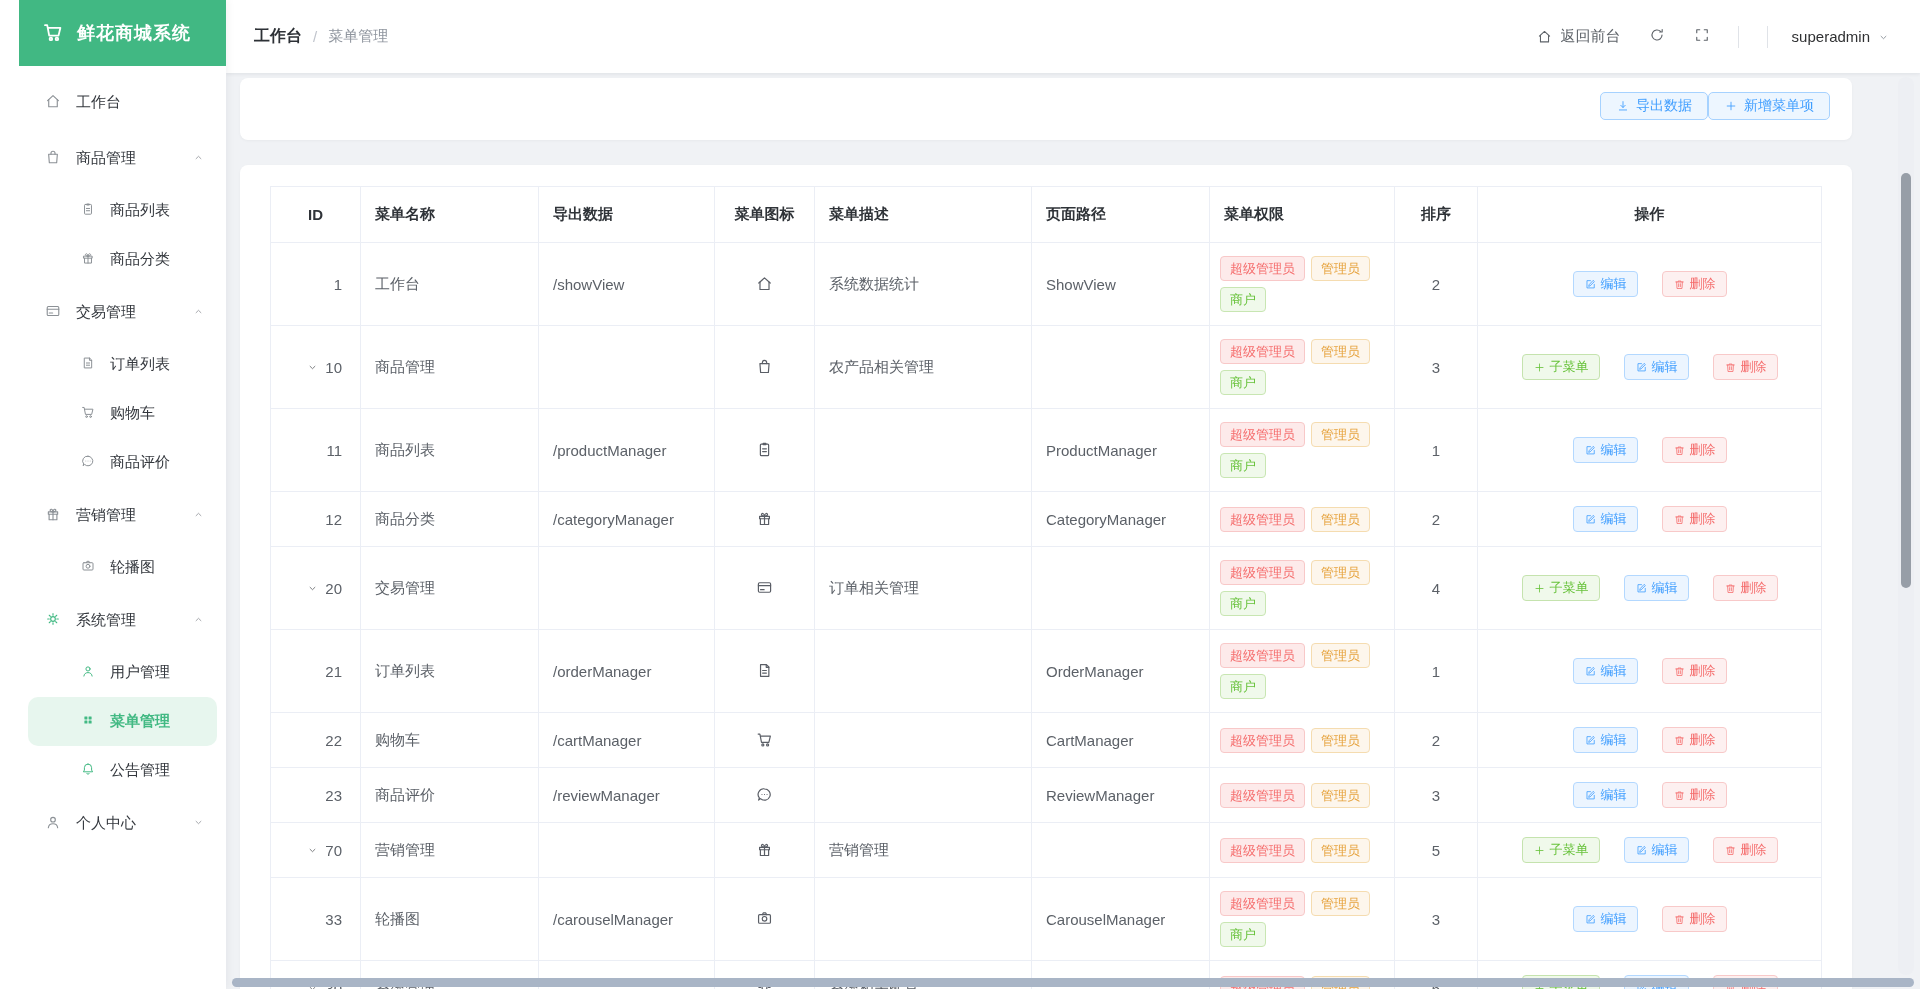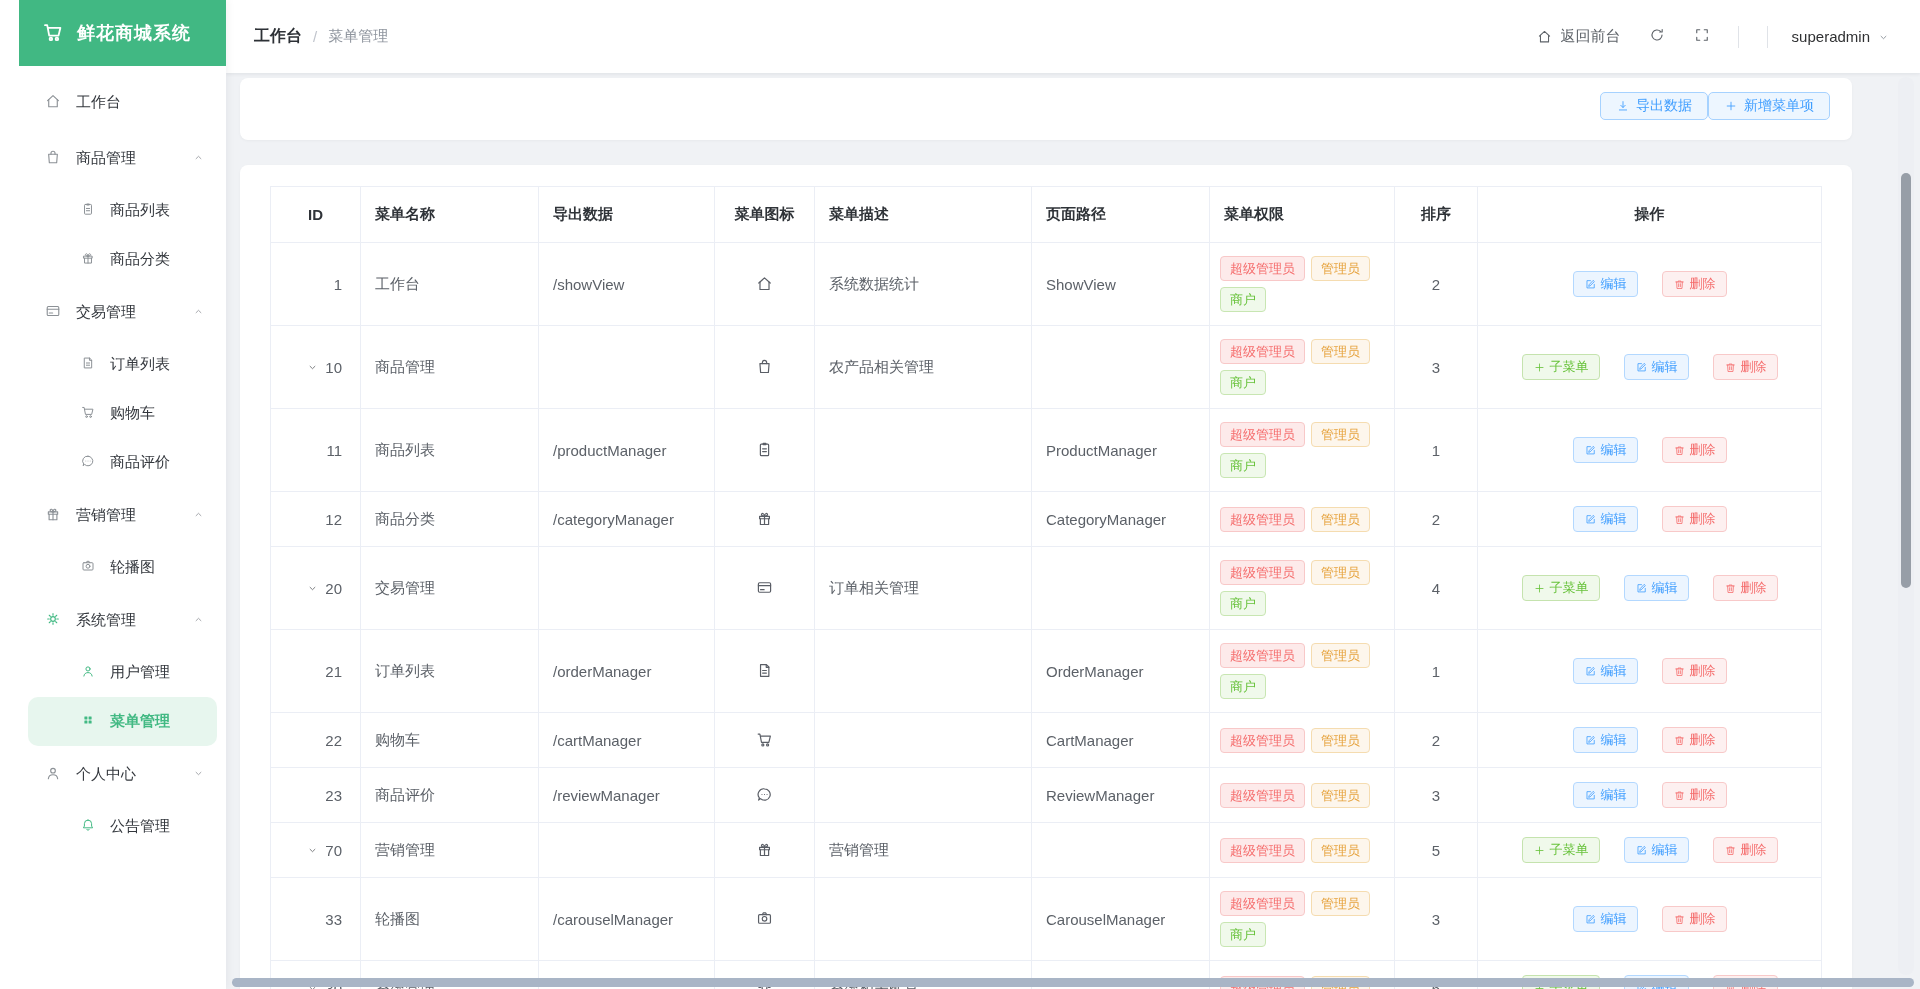--- a/index.html
+++ b/index.html
@@ -222,36 +222,36 @@
         <span class="mi-ic"><svg class="ic " viewBox="0 0 24 24">
             <g fill="currentColor" stroke="none">
               <rect x="6.6" y="6.6" width="4.5" height="4.5" rx=".6"></rect>
               <rect x="12.9" y="6.6" width="4.5" height="4.5" rx=".6"></rect>
               <rect x="6.6" y="12.9" width="4.5" height="4.5" rx=".6"></rect>
               <rect x="12.9" y="12.9" width="4.5" height="4.5" rx=".6"></rect>
             </g>
           </svg></span>
         <span class="mi-label">菜单管理</span>
       </div>
+      <div class="menu-item lvl2 green">
+        <span class="mi-ic"><svg class="ic " viewBox="0 0 24 24">
+            <path d="M12 4.6a5.4 5.4 0 0 1 5.4 5.4v3.6l1.5 2.6H5.1l1.5-2.6V10A5.4 5.4 0 0 1 12 4.6Z"></path>
+            <path d="M10.3 18.7a1.8 1.8 0 0 0 3.4 0"></path>
+          </svg></span>
+        <span class="mi-label">公告管理</span>
+      </div>
       <div class="menu-item lvl1">
         <span class="mi-ic"><svg class="ic " viewBox="0 0 24 24">
             <circle cx="12" cy="8.9" r="3.1"></circle>
             <path d="M5.8 19.6c.4-3.3 2.9-5.2 6.2-5.2s5.8 1.9 6.2 5.2"></path>
           </svg></span>
         <span class="mi-label">个人中心</span>
         <span class="mi-arrow"><svg class="ic " viewBox="0 0 24 24">
             <path d="M7.5 9.8 12 14.2l4.5-4.4"></path>
           </svg></span>
-      </div>
-      <div class="menu-item lvl2 green">
-        <span class="mi-ic"><svg class="ic " viewBox="0 0 24 24">
-            <path d="M12 4.6a5.4 5.4 0 0 1 5.4 5.4v3.6l1.5 2.6H5.1l1.5-2.6V10A5.4 5.4 0 0 1 12 4.6Z"></path>
-            <path d="M10.3 18.7a1.8 1.8 0 0 0 3.4 0"></path>
-          </svg></span>
-        <span class="mi-label">公告管理</span>
       </div>
     </nav>
 </aside>
 
 <header class="header">
   <span class="crumb-first">工作台</span>
   <span class="crumb-sep">/</span>
   <span class="crumb-current">菜单管理</span>
   <div class="h-right">
     <span class="back-front">

